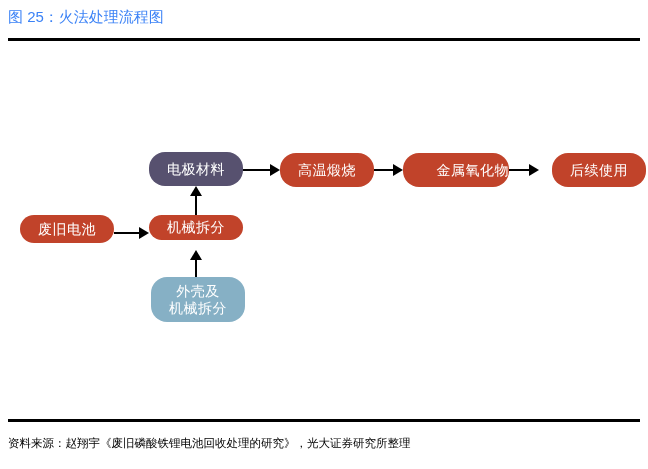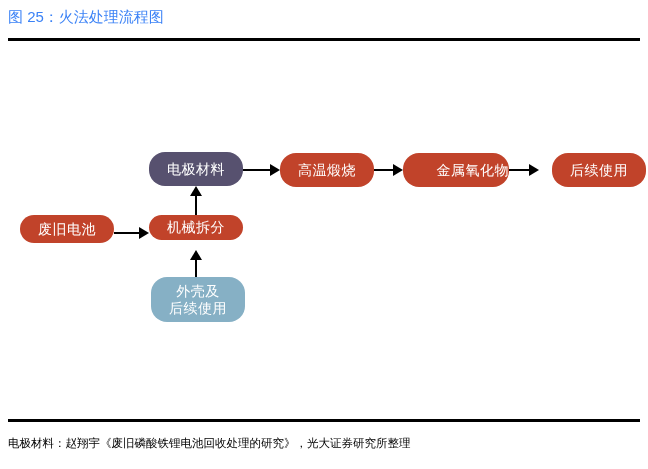--- a/index.html
+++ b/index.html
@@ -139,21 +139,21 @@
   <div class="node red" style="left: 149px; top: 171px; width: 94px; height: 25px;">
     <span>机械拆分</span>
   </div>
 
   <div class="node purple" style="left: 149px; top: 108px; width: 94px; height: 34px;">
     <span>电极材料</span>
   </div>
 
   <div class="node blue" style="left: 151px; top: 233px; width: 94px; height: 45px;">
     <span style="white-space: pre-line;">外壳及
-后续使用</span>
+机械拆分</span>
   </div>
 
   <div class="node red" style="left: 280px; top: 109px; width: 94px; height: 34px;">
     <span>高温煅烧</span>
   </div>
 
   <div class="node red" style="left: 403px; top: 109px; width: 106px; height: 34px; justify-content: flex-end;">
     <span>金属氧化物</span>
   </div>
 
@@ -183,13 +183,13 @@
   </div>
   <div class="arrow-h" style="left: 509px; top: 119px; width: 30px; height: 14px;">
     <div class="shaft" style="width: 21px;"></div>
       <div class="head"></div>
   </div>
 
 </div>
 
 <div id="footer-rule"></div>
 
-<div id="source-note">电极材料：赵翔宇《废旧磷酸铁锂电池回收处理的研究》，光大证券研究所整理</div>
+<div id="source-note">资料来源：赵翔宇《废旧磷酸铁锂电池回收处理的研究》，光大证券研究所整理</div>
 
 </body></html>

